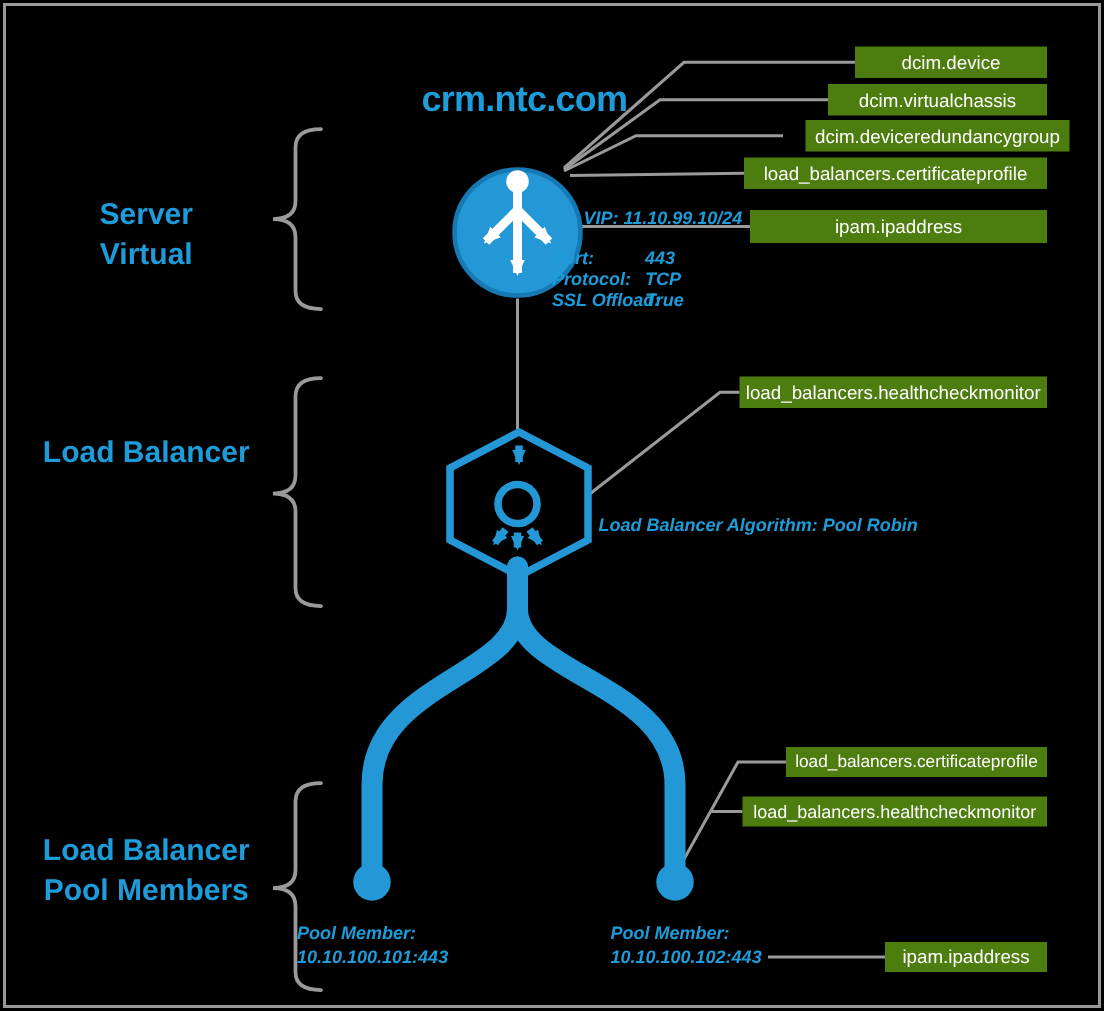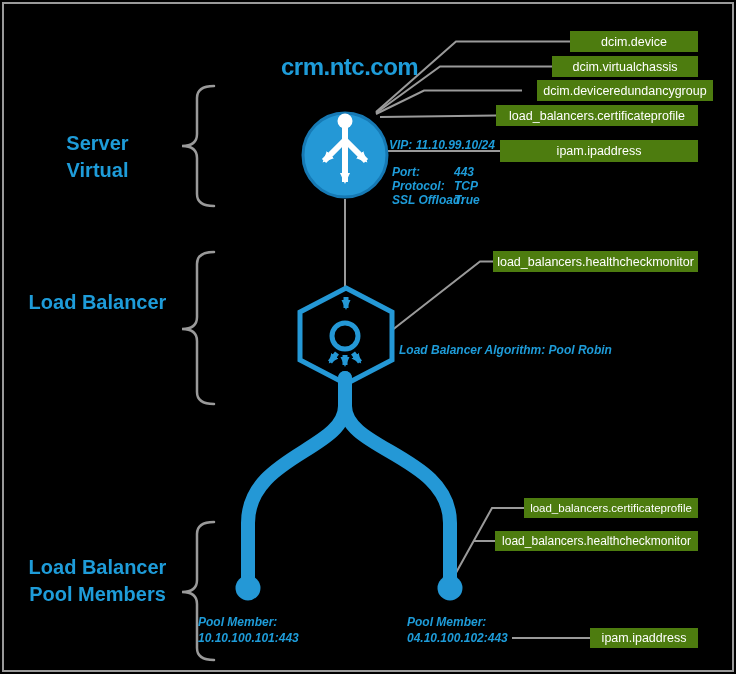--- a/index.html
+++ b/index.html
@@ -107,21 +107,21 @@
 </div>
 <div class="abs section-label" style="left:15px;top:289px;">
   <div>Load Balancer</div>
 </div>
 <div class="abs section-label" style="left:15px;top:554px;">
   <div>Load Balancer</div>
   <div>Pool Members</div>
 </div>
 
 <div class="abs blue-note" style="left:389px;top:138px;">VIP: 11.10.99.10/24</div>
-<div class="abs blue-note" style="left:392px;top:165px;">
+<div class="abs blue-note" style="left:368px;top:165px;">
   <div class="spec-row">
     <span class="lbl">Port:</span>
     <span>443</span>
   </div>
   <div class="spec-row">
     <span class="lbl">Protocol:</span>
     <span>TCP</span>
   </div>
   <div class="spec-row">
     <span class="lbl">SSL Offload:</span>
@@ -130,21 +130,21 @@
 </div>
 
 <div class="abs blue-note" style="left:399px;top:343px;">Load Balancer Algorithm: Pool Robin</div>
 
 <div class="abs blue-note member" style="left:198px;top:615px;">
   <div>Pool Member:</div>
   <div>10.10.100.101:443</div>
 </div>
 <div class="abs blue-note member" style="left:407px;top:615px;">
   <div>Pool Member:</div>
-  <div>04.10.100.102:443</div>
+  <div>10.10.100.102:443</div>
 </div>
 
 <div class="abs tag" style="left:570px;top:31px;width:128px;">dcim.device</div>
 <div class="abs tag" style="left:552px;top:56px;width:146px;">dcim.virtualchassis</div>
 <div class="abs tag" style="left:522px;top:80px;width:176px;margin-left:15px;">dcim.deviceredundancygroup</div>
 <div class="abs tag" style="left:496px;top:105px;width:202px;">load_balancers.certificateprofile</div>
 <div class="abs tag" style="left:500px;top:140px;width:198px;height:22px;">ipam.ipaddress</div>
 
 <div class="abs tag" style="left:493px;top:251px;width:205px;">load_balancers.healthcheckmonitor</div>
 

